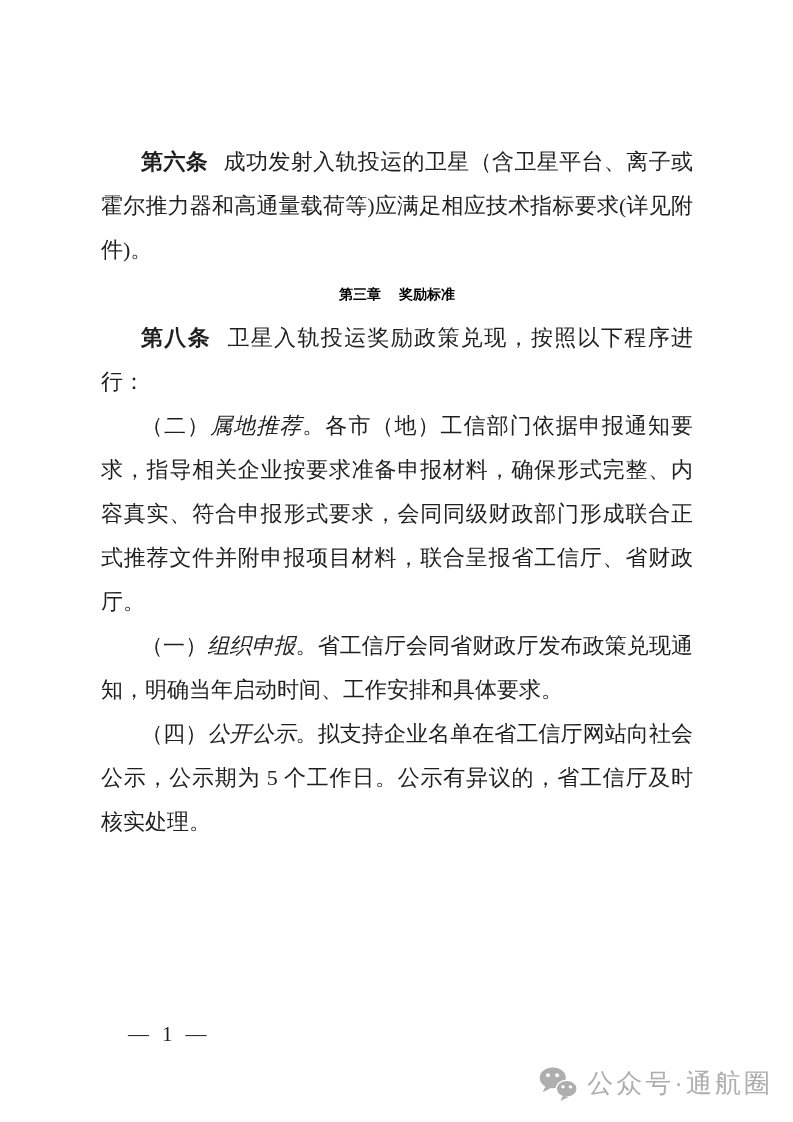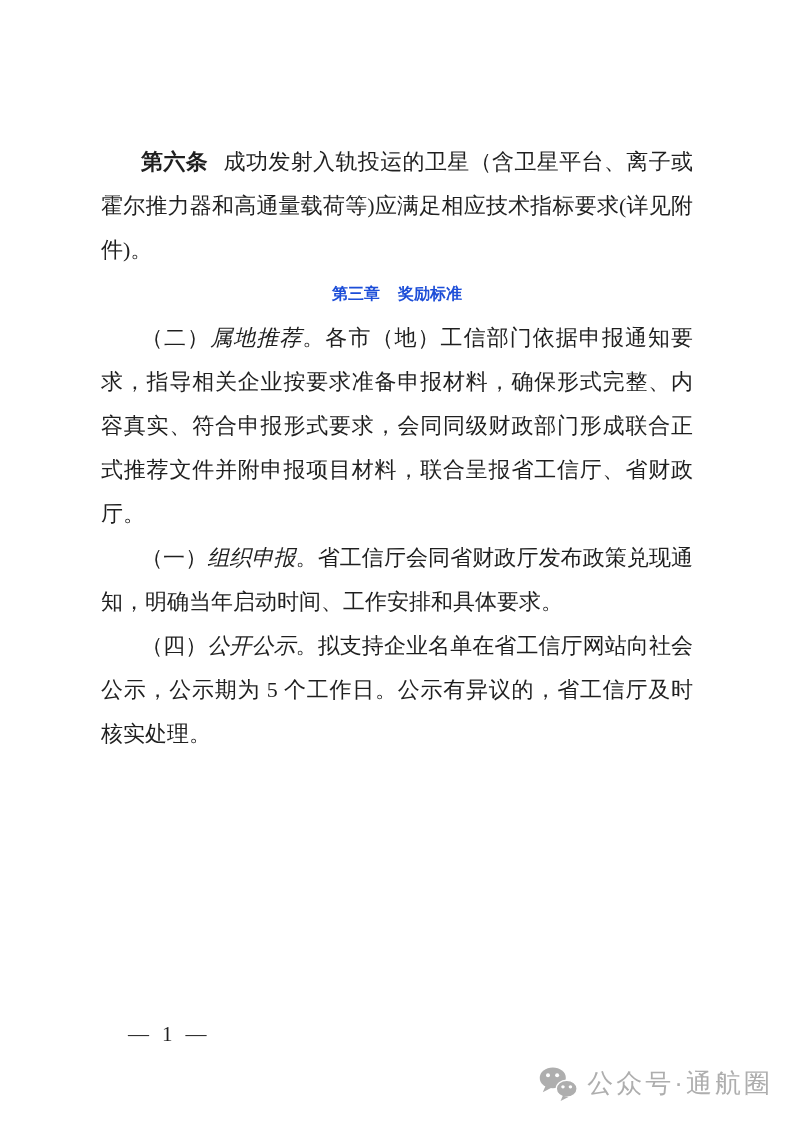--- a/index.html
+++ b/index.html
@@ -32,27 +32,27 @@
   .article-label {
     font-family: "Liberation Sans", "DejaVu Sans", sans-serif;
     font-weight: bold;
   }
   .gap {
     display: inline-block;
     width: 15px;
   }
   .chapter {
     margin: 0;
-    font-size: 16px;
+    font-size: 14px;
     line-height: 44px;
     font-weight: bold;
     text-align: center;
     text-indent: 0;
     font-family: "Liberation Sans", "DejaVu Sans", sans-serif;
-    color: #1d4ed8;
+    color: #000000;
   }
   .chapter .gap {
     width: 18px;
   }
   .item-title {
     font-style: italic;
   }
   .footer {
     position: absolute;
     left: 128px;
@@ -85,20 +85,21 @@
 <div class="page">
 
   <main class="content">
 
     <p class="para"><span class="article-label">第六条</span><span class="gap"></span><span>成功发射入轨投运的卫星（含卫星平台、离子或霍尔推力器和高通量载荷等)应满足相应技术指标要求(详见附件)。</span></p>
 
     <h2 class="chapter"><span>第三章</span><span class="gap"></span><span>奖励标准</span></h2>
 
 
 
+    <p class="para"><span class="article-label">第八条</span><span class="gap"></span><span>卫星入轨投运奖励政策兑现，按照以下程序进行：</span></p>
 
     <p class="para"><span>（二）</span><span class="item-title">属地推荐</span><span>。各市（地）工信部门依据申报通知要求，指导相关企业按要求准备申报材料，确保形式完整、内容真实、符合申报形式要求，会同同级财政部门形成联合正式推荐文件并附申报项目材料，联合呈报省工信厅、省财政厅。</span></p>
 
     <p class="para"><span>（一）</span><span class="item-title">组织申报</span><span>。省工信厅会同省财政厅发布政策兑现通知，明确当年启动时间、工作安排和具体要求。</span></p>
 
 
     <p class="para"><span>（四）</span><span class="item-title">公开公示</span><span>。拟支持企业名单在省工信厅网站向社会公示，公示期为 5 个工作日。公示有异议的，省工信厅及时核实处理。</span></p>
 
   </main>
 

